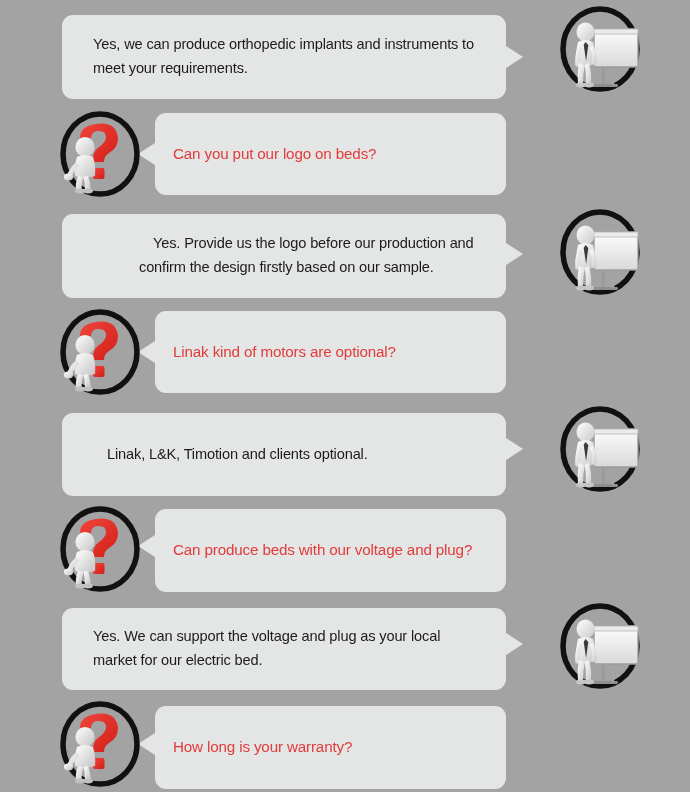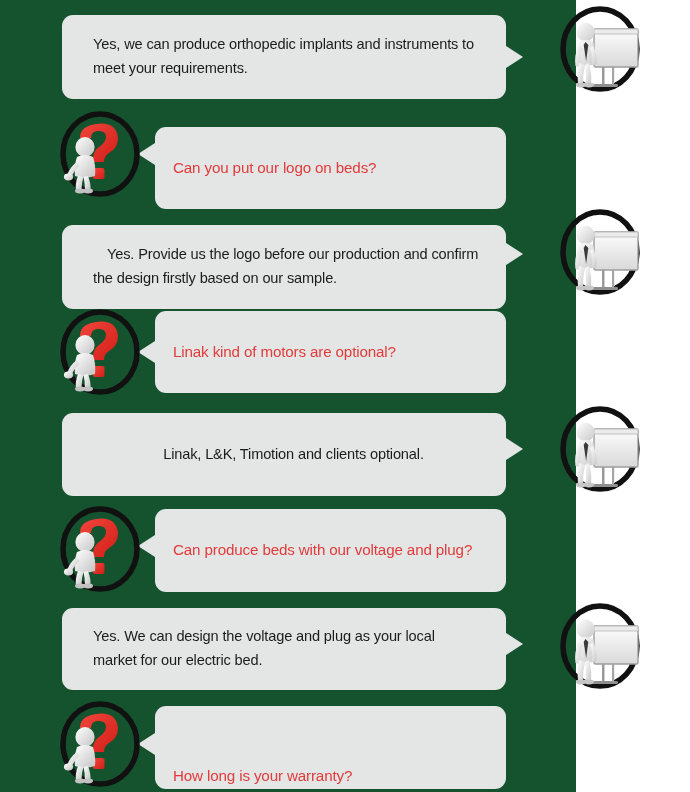--- a/index.html
+++ b/index.html
@@ -7,23 +7,23 @@
   html, body {
     width: 690px;
     height: 792px;
     background: #ffffff;
     font-family: "Liberation Sans", sans-serif;
     overflow: hidden;
   }
 
   #faq-page {
     position: relative;
-    width: 576px;
+    width: 690px;
     height: 792px;
-    background: #14532d;
+    background: #a3a3a3;
   }
 
   
   .qa-row {
     position: absolute;
     left: 0;
     width: 690px;
   }
 
   
@@ -132,21 +132,21 @@
     <path d="M22.5 41 q-4.5 9 -3 20 q3 1.5 5 0 q-1 -11 2 -18 z" fill="url(#bodyG)"></path>
     <path d="M36.5 41 q5 8 4 18 q-2.5 1.5 -4.5 0 q1 -10 -2 -16 z" fill="url(#bodyG)"></path>
     <path d="M23 58 q-2 11 -1 20 q3 1 5 0 q0 -10 2 -18 z" fill="url(#bodyG)"></path>
     <path d="M33 58 q3 11 2 20 q-3 1 -5 0 q0 -10 -1 -18 z" fill="url(#bodyG)"></path>
     <ellipse cx="25" cy="80" rx="5" ry="2.4" fill="#c6c6c6"></ellipse>
     <ellipse cx="33" cy="80" rx="5" ry="2.4" fill="#c6c6c6"></ellipse>
   </svg>
       </div>
     </div>
     <div class="qa-row row-question" style="top: 0px;">
-      <div class="bubble" style="top: 127px; height: 82px;">
+      <div class="bubble" style="top: 113px; height: 82px;">
         <span class="bubble-text">Can you put our logo on beds?</span>
       </div>
       <div class="tail tail-left" style="top: 143px;"></div>
       <div class="avatar avatar-question" style="top: 110px;">
         <svg viewBox="0 0 88 88" xmlns="http://www.w3.org/2000/svg">
     <defs>
       <linearGradient id="qbodyG" x1="0" y1="0" x2="1" y2="1">
         <stop offset="0%" stop-color="#ffffff"></stop>
               <stop offset="100%" stop-color="#c4c4c4"></stop>
       </linearGradient>
@@ -165,21 +165,21 @@
     <path d="M20.5 52 q-6 5 -9 12 q1 3 4 3 q3 -7 8 -11 z" fill="url(#qbodyG)"></path>
     <ellipse cx="12.5" cy="67" rx="4.6" ry="3.4" fill="url(#qbodyG)"></ellipse>
     <path d="M22 66 q-3 8 -2 14 q3 1 5.5 0 q0 -7 2 -13 z" fill="url(#qbodyG)"></path>
     <path d="M32 66 q3 8 2.5 14 q-3 1 -5.5 0 q0 -7 -1.5 -13 z" fill="url(#qbodyG)"></path>
     <ellipse cx="24" cy="81" rx="5" ry="2.4" fill="#c2c2c2"></ellipse>
     <ellipse cx="32" cy="81" rx="5" ry="2.4" fill="#c2c2c2"></ellipse>
   </svg>
       </div>
     </div>
     <div class="qa-row row-answer" style="top: 0px;">
-      <div class="bubble" style="top: 225px; height: 84px;">
+      <div class="bubble" style="top: 214px; height: 84px; padding-left: 46px;">
         <span class="bubble-text" style="text-indent: 14px;">Yes. Provide us the logo before our production and confirm the design firstly based on our sample.</span>
       </div>
       <div class="tail tail-right" style="top: 243px;"></div>
       <div class="avatar avatar-answer" style="top: 208px;">
         <svg viewBox="0 0 88 88" xmlns="http://www.w3.org/2000/svg">
     <defs>
       <linearGradient id="boardG" x1="0" y1="0" x2="0" y2="1">
         <stop offset="0%" stop-color="#fdfdfd"></stop>
               <stop offset="100%" stop-color="#d9d9d9"></stop>
       </linearGradient>
@@ -236,21 +236,21 @@
     <path d="M20.5 52 q-6 5 -9 12 q1 3 4 3 q3 -7 8 -11 z" fill="url(#qbodyG)"></path>
     <ellipse cx="12.5" cy="67" rx="4.6" ry="3.4" fill="url(#qbodyG)"></ellipse>
     <path d="M22 66 q-3 8 -2 14 q3 1 5.5 0 q0 -7 2 -13 z" fill="url(#qbodyG)"></path>
     <path d="M32 66 q3 8 2.5 14 q-3 1 -5.5 0 q0 -7 -1.5 -13 z" fill="url(#qbodyG)"></path>
     <ellipse cx="24" cy="81" rx="5" ry="2.4" fill="#c2c2c2"></ellipse>
     <ellipse cx="32" cy="81" rx="5" ry="2.4" fill="#c2c2c2"></ellipse>
   </svg>
       </div>
     </div>
     <div class="qa-row row-answer" style="top: 0px;">
-      <div class="bubble" style="top: 413px; height: 83px; text-align: center;">
+      <div class="bubble" style="top: 413px; height: 83px;">
         <span class="bubble-text" style="text-indent: 14px;">Linak, L&amp;K, Timotion and clients optional.</span>
       </div>
       <div class="tail tail-right" style="top: 438px;"></div>
       <div class="avatar avatar-answer" style="top: 405px;">
         <svg viewBox="0 0 88 88" xmlns="http://www.w3.org/2000/svg">
     <defs>
       <linearGradient id="boardG" x1="0" y1="0" x2="0" y2="1">
         <stop offset="0%" stop-color="#fdfdfd"></stop>
               <stop offset="100%" stop-color="#d9d9d9"></stop>
       </linearGradient>
@@ -308,21 +308,21 @@
     <ellipse cx="12.5" cy="67" rx="4.6" ry="3.4" fill="url(#qbodyG)"></ellipse>
     <path d="M22 66 q-3 8 -2 14 q3 1 5.5 0 q0 -7 2 -13 z" fill="url(#qbodyG)"></path>
     <path d="M32 66 q3 8 2.5 14 q-3 1 -5.5 0 q0 -7 -1.5 -13 z" fill="url(#qbodyG)"></path>
     <ellipse cx="24" cy="81" rx="5" ry="2.4" fill="#c2c2c2"></ellipse>
     <ellipse cx="32" cy="81" rx="5" ry="2.4" fill="#c2c2c2"></ellipse>
   </svg>
       </div>
     </div>
     <div class="qa-row row-answer" style="top: 0px;">
       <div class="bubble" style="top: 608px; height: 82px;">
-        <span class="bubble-text">Yes. We can design the voltage and plug as your local market for our electric bed.</span>
+        <span class="bubble-text">Yes. We can support the voltage and plug as your local market for our electric bed.</span>
       </div>
       <div class="tail tail-right" style="top: 633px;"></div>
       <div class="avatar avatar-answer" style="top: 602px;">
         <svg viewBox="0 0 88 88" xmlns="http://www.w3.org/2000/svg">
     <defs>
       <linearGradient id="boardG" x1="0" y1="0" x2="0" y2="1">
         <stop offset="0%" stop-color="#fdfdfd"></stop>
               <stop offset="100%" stop-color="#d9d9d9"></stop>
       </linearGradient>
       <linearGradient id="bodyG" x1="0" y1="0" x2="1" y2="1">
@@ -345,21 +345,21 @@
     <path d="M22.5 41 q-4.5 9 -3 20 q3 1.5 5 0 q-1 -11 2 -18 z" fill="url(#bodyG)"></path>
     <path d="M36.5 41 q5 8 4 18 q-2.5 1.5 -4.5 0 q1 -10 -2 -16 z" fill="url(#bodyG)"></path>
     <path d="M23 58 q-2 11 -1 20 q3 1 5 0 q0 -10 2 -18 z" fill="url(#bodyG)"></path>
     <path d="M33 58 q3 11 2 20 q-3 1 -5 0 q0 -10 -1 -18 z" fill="url(#bodyG)"></path>
     <ellipse cx="25" cy="80" rx="5" ry="2.4" fill="#c6c6c6"></ellipse>
     <ellipse cx="33" cy="80" rx="5" ry="2.4" fill="#c6c6c6"></ellipse>
   </svg>
       </div>
     </div>
     <div class="qa-row row-question" style="top: 0px;">
-      <div class="bubble" style="top: 706px; height: 83px; align-items: flex-end;">
+      <div class="bubble" style="top: 706px; height: 83px;">
         <span class="bubble-text">How long is your warranty?</span>
       </div>
       <div class="tail tail-left" style="top: 733px;"></div>
       <div class="avatar avatar-question" style="top: 700px;">
         <svg viewBox="0 0 88 88" xmlns="http://www.w3.org/2000/svg">
     <defs>
       <linearGradient id="qbodyG" x1="0" y1="0" x2="1" y2="1">
         <stop offset="0%" stop-color="#ffffff"></stop>
               <stop offset="100%" stop-color="#c4c4c4"></stop>
       </linearGradient>

